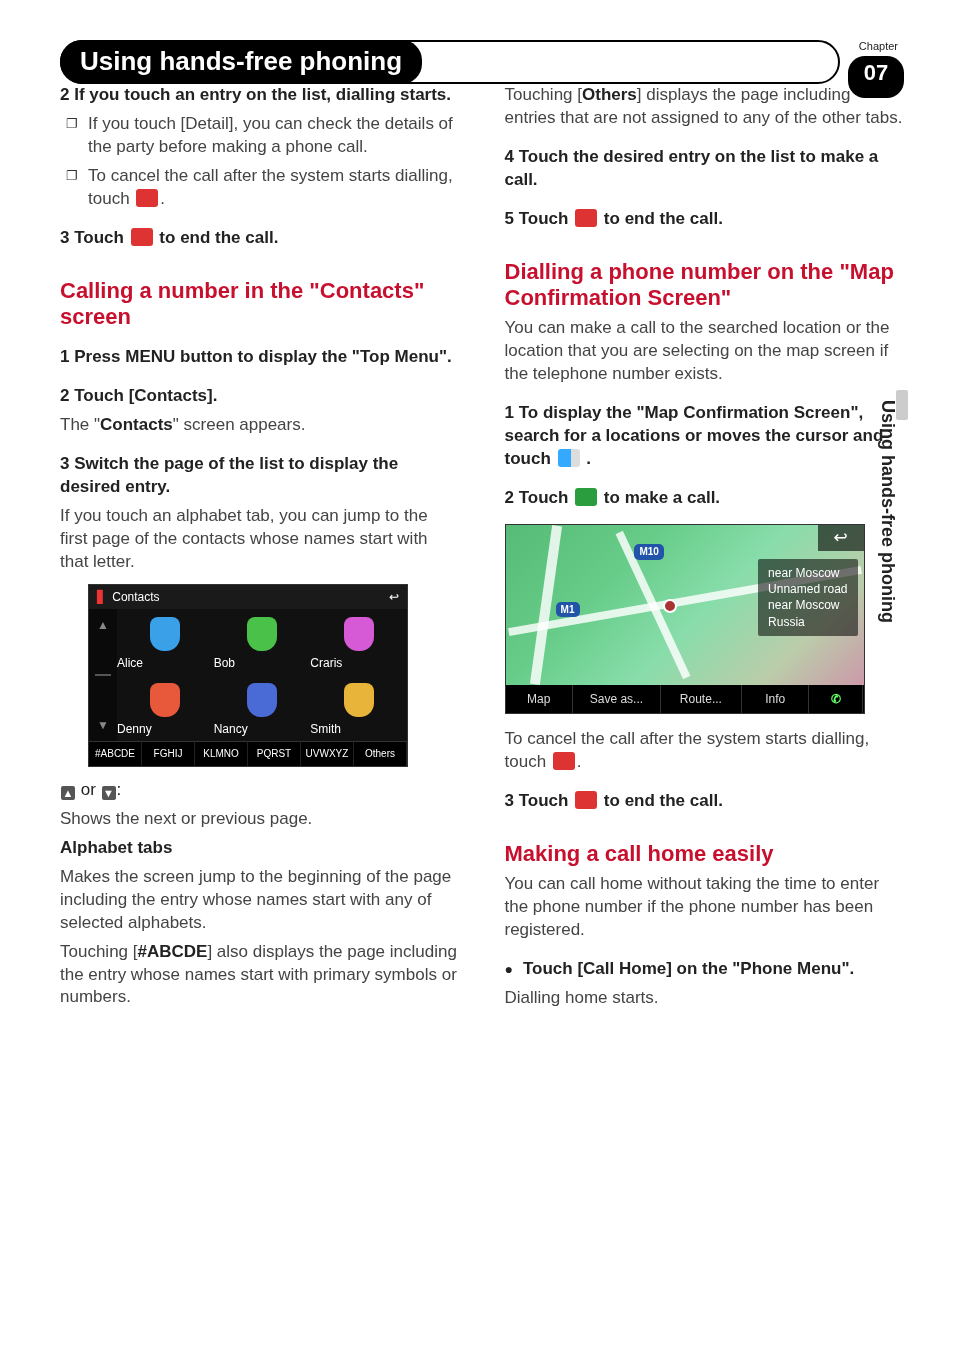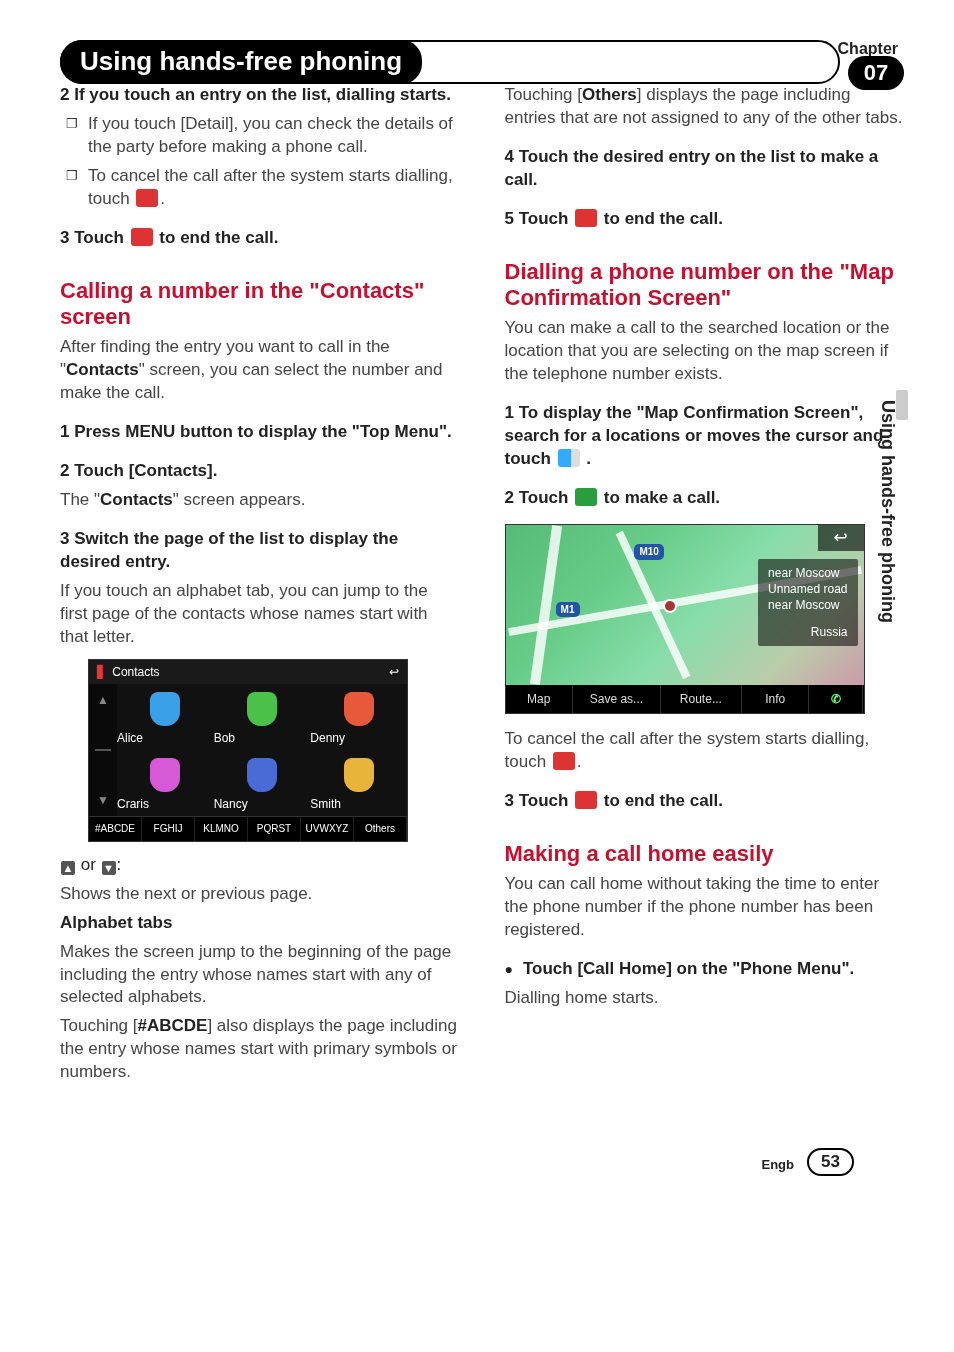--- a/index.html
+++ b/index.html
@@ -1,19 +1,19 @@
 <!DOCTYPE html>
 <html><head>
 <meta charset="utf-8">
 <style>
   * { box-sizing: border-box; margin: 0; padding: 0; }
   html, body { width: 954px; background: #fff; font-family: Arial, Helvetica, sans-serif; color: #222; }
   .page { width: 954px; padding: 40px 50px 30px 60px; position: relative; }
-  .chapter-label { position: absolute; top: 40px; right: 56px; font-size: 16px; font-weight: 700; }
-  .chapter-badge { position: absolute; top: 56px; right: 50px; width: 56px; height: 34px; background: #000; color: #fff; border-radius: 17px; text-align: center; line-height: 34px; font-size: 22px; font-weight: 900; }
+  .chapter-label { position: absolute; top: 40px; right: 56px; font-size: 11px; font-weight: 400; }
+  .chapter-badge { position: absolute; top: 56px; right: 50px; width: 56px; height: 42px; background: #000; color: #fff; border-radius: 17px; text-align: center; line-height: 34px; font-size: 22px; font-weight: 900; }
   .side-text { position: absolute; right: 56px; top: 400px; writing-mode: vertical-rl; font-size: 18px; font-weight: 700; }
   .side-tab { position: absolute; right: 46px; top: 390px; width: 12px; height: 30px; background: #ccc; border-radius: 2px; }
   .title-wrap { border: 2px solid #000; border-radius: 24px; padding: 0; background: #fff; position: relative; height: 44px; margin-right: 64px; }
   .title-wrap-inner { position: absolute; left: -2px; top: -2px; bottom: -2px; background:#000; color:#fff; border-radius: 24px 0 0 24px; padding: 6px 20px; font-size: 26px; font-weight: 900; border-top-right-radius: 22px; border-bottom-right-radius: 22px; }
   .cols { display: flex; gap: 45px; }
   .col { flex: 1; font-size: 17px; line-height: 1.35; }
   .col p { margin-bottom: 6px; }
   .step { font-weight: 700; margin-top: 16px; margin-bottom: 2px; }
   .bullet-note { margin: 6px 0 6px 28px; position: relative; color: #444; }
   .bullet-note::before { content: "❐"; position: absolute; left: -22px; top: 2px; font-size: 13px; color: #333; }
@@ -80,23 +80,20 @@
         <span>If you touch [</span><span class="b">Detail</span><span>], you can check the details of the party before making a phone call.</span>
       </p>
       <p class="bullet-note">
         <span>To cancel the call after the system starts dialling, touch </span><span class="inline-icon icon-endcall"></span><span>.</span>
       </p>
       <p class="step">
         <span>3   Touch </span><span class="inline-icon icon-endcall"></span><span> to end the call.</span>
       </p>
 
       <h2 class="sub">Calling a number in the "Contacts" screen</h2>
-      <p class="body-text">
-        <span>After finding the entry you want to call in the "</span><span class="b">Contacts</span><span>" screen, you can select the number and make the call.</span>
-      </p>
 
       <p class="step">1   Press MENU button to display the "Top Menu".</p>
       <p class="step">2   Touch [Contacts].</p>
       <p class="body-text">
         <span>The "</span><span class="b">Contacts</span><span>" screen appears.</span>
       </p>
       <p class="step">3   Switch the page of the list to display the desired entry.</p>
       <p class="body-text">If you touch an alphabet tab, you can jump to the first page of the contacts whose names start with that letter.</p>
 
       <div class="scr">
@@ -108,22 +105,22 @@
           <span>↩</span>
         </div>
         <div class="scr-grid">
           <div class="scr-side">
             <span>▲</span>
             <span style="width:16px;height:2px;background:#555"></span>
             <span>▼</span>
           </div>
           <div class="scr-cell"><div class="avatar" style="background:#3aa0e8"></div><span>Alice</span></div>
           <div class="scr-cell"><div class="avatar" style="background:#4ac24a"></div><span>Bob</span></div>
+          <div class="scr-cell"><div class="avatar" style="background:#d65ad6"></div><span>Craris</span></div>
           <div class="scr-cell"><div class="avatar" style="background:#e8583a"></div><span>Denny</span></div>
-          <div class="scr-cell"><div class="avatar" style="background:#d65ad6"></div><span>Craris</span></div>
           <div class="scr-cell"><div class="avatar" style="background:#4a6ad6"></div><span>Nancy</span></div>
           <div class="scr-cell"><div class="avatar" style="background:#e8b53a"></div><span>Smith</span></div>
         </div>
         <div class="scr-tabs">
           <div>#ABCDE</div>
           <div>FGHIJ</div>
           <div>KLMNO</div>
           <div>PQRST</div>
           <div>UVWXYZ</div>
           <div>Others</div>
@@ -165,21 +162,21 @@
           <div class="map-road r2"></div>
           <div class="map-road r3"></div>
           <div class="map-badge" style="left:36%;top:12%">M10</div>
           <div class="map-badge" style="left:14%;top:48%">M1</div>
           <div class="map-pin"></div>
           <div class="map-back">↩</div>
           <div class="map-info">
             <div>near Moscow</div>
             <div>Unnamed road</div>
             <div>near Moscow</div>
-            <div style="text-align:right;margin-top:10px">Russia</div>
+            <div style="">Russia</div>
           </div>
         </div>
         <div class="map-tabs">
           <div>Map</div>
           <div>Save as...</div>
           <div>Route...</div>
           <div>Info</div>
           <div class="green">✆</div>
         </div>
       </div>
@@ -191,18 +188,14 @@
         <span>3   Touch </span><span class="inline-icon icon-endcall"></span><span> to end the call.</span>
       </p>
 
       <h2 class="sub">Making a call home easily</h2>
       <p class="body-text">You can call home without taking the time to enter the phone number if the phone number has been registered.</p>
       <p class="dot-bullet">Touch [Call Home] on the "Phone Menu".</p>
       <p class="body-text">Dialling home starts.</p>
     </div>
   </div>
 
-  <div class="footer">
-    <span class="footer-lang">Engb</span>
-    <span class="footer-page">53</span>
-  </div>
 
 </div>
 
 </body></html>

